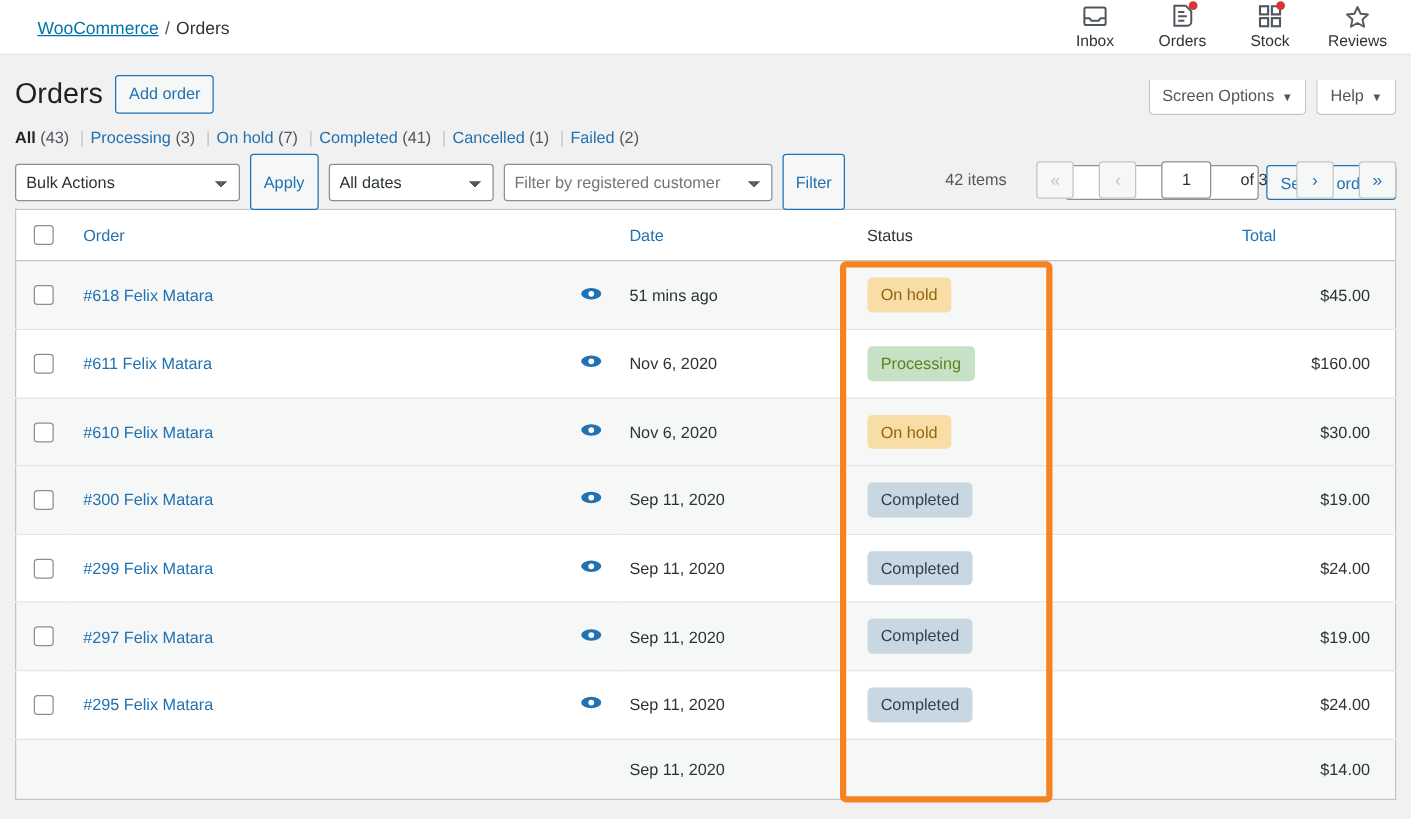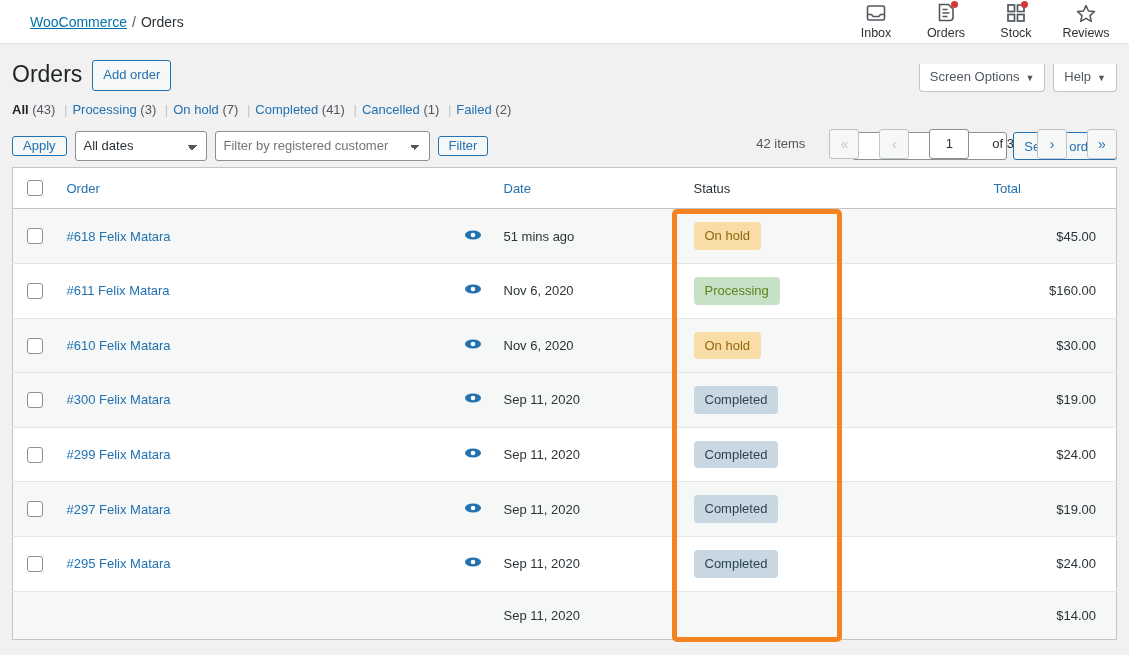--- a/index.html
+++ b/index.html
@@ -205,21 +205,21 @@
     background-position: calc(100% - 14px) 13px, calc(100% - 9px) 13px;
     background-size: 5px 5px, 5px 5px;
     background-repeat: no-repeat;
     display: flex; align-items: center;
     line-height: 28px;
   }
   .sel.bulk { width: 180px; }
   .sel.dates { width: 132px; }
   .sel.customer { width: 215px; color: #757575; }
   .btn-secondary {
-    height: 20px;
+    height: 45px;
     background: #f6f7f7;
     border: 1px solid #2271b1;
     border-radius: 3px;
     color: #2271b1;
     font-size: 13px;
     padding: 0 10px;
     cursor: pointer;
     font-family: "Liberation Sans", sans-serif;
   }
 
@@ -446,20 +446,21 @@
       <span class="count">(2)</span>
     </li>
   </ul>
 
   <div class="search-box">
     <input class="search-input" type="text" placeholder="" style="">
     <button class="search-submit">Search orders</button>
   </div>
 
   <div class="tablenav">
+    <div class="sel bulk">Bulk Actions</div>
     <button class="btn-secondary">Apply</button>
     <div class="sel dates">All dates</div>
     <div class="sel customer">Filter by registered customer</div>
     <button class="btn-secondary">Filter</button>
 
     <div class="tablenav-pages">
       <span class="displaying-num">42 items</span>
       <span class="pg-btn disabled">«</span>
       <span class="pg-btn disabled">‹</span>
       <input class="pg-current" type="text" value="1" style="">

